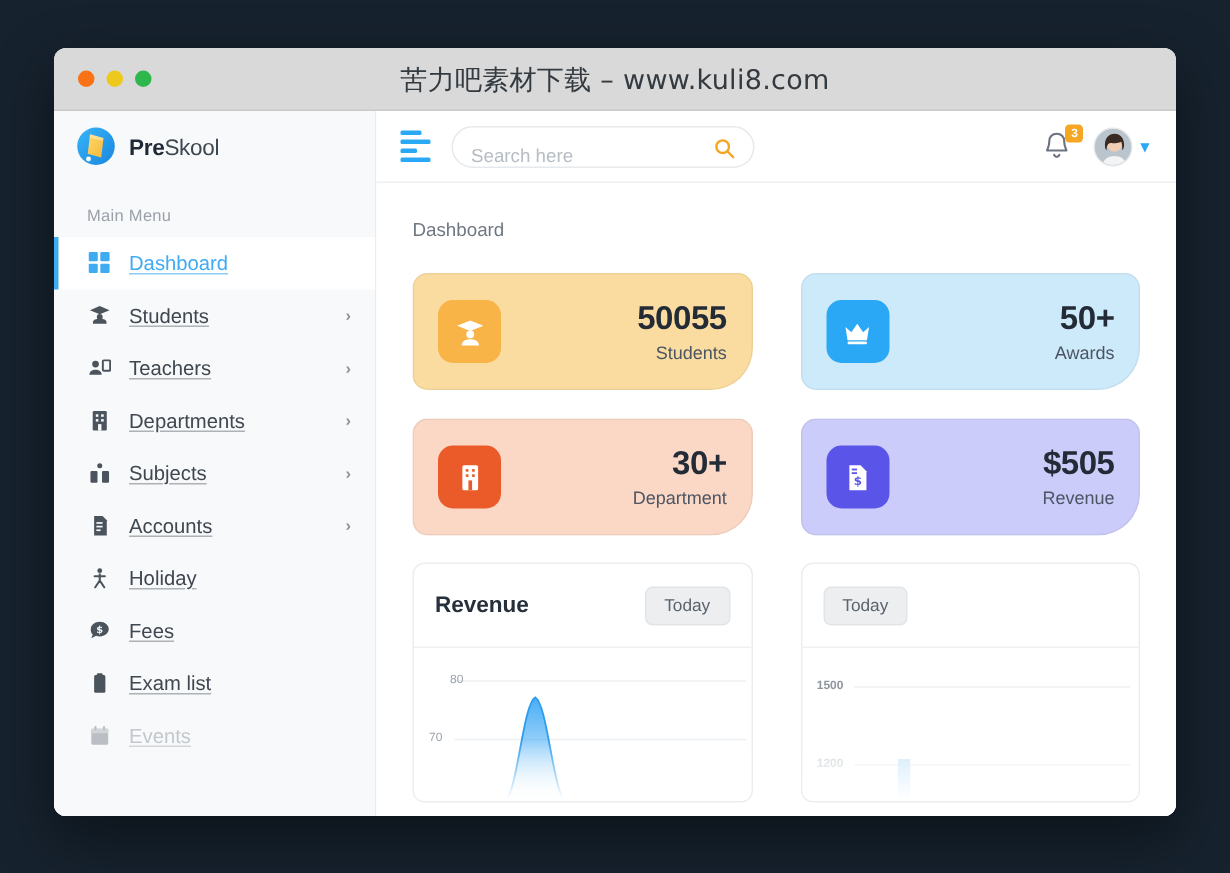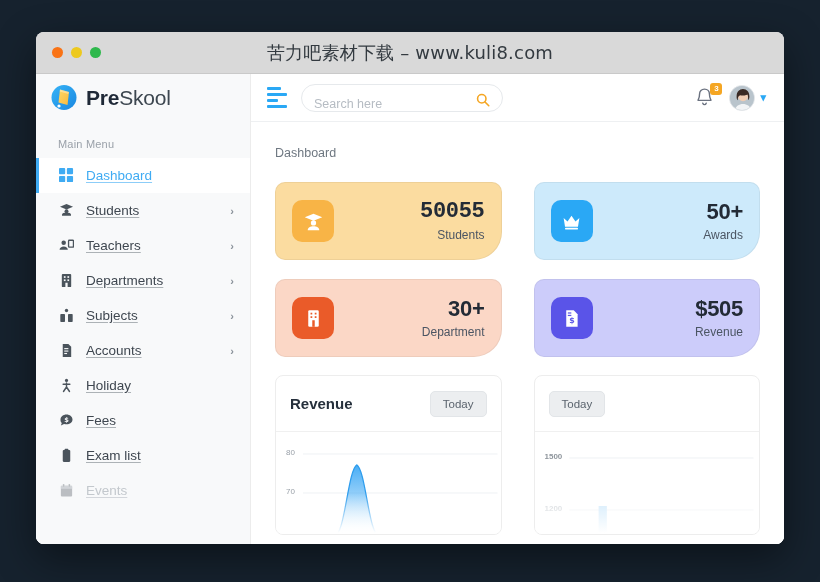--- a/index.html
+++ b/index.html
@@ -69,21 +69,21 @@
   .brand {
     height: 48px;
     flex: 0 0 48px;
     display: flex;
     align-items: center;
     gap: 8px;
     padding-left: 14px;
     background: #f8f9fa;
   }
   .brand-logo { width: 28px; height: 28px; flex: 0 0 28px; }
-  .brand-name { font-size: 21px; letter-spacing: -.2px; white-space: nowrap; }
+  .brand-name { font-size: 15px; letter-spacing: -.2px; white-space: nowrap; }
   .brand-name .b1 { font-weight: 700; color: #1f2937; }
   .brand-name .b2 { font-weight: 400; color: #3d4750; }
 
   .menu-scroll { flex: 1; overflow: hidden; position: relative; }
 
   .section-title {
     font-size: 11px;
     color: #9aa1a9;
     padding: 16px 0 8px 22px;
     letter-spacing: .2px;
@@ -478,21 +478,21 @@
 
           <div class="card" style="background:#fbdca0;">
             <span class="card-icon" style="background:#f8b446;">
               <svg viewBox="0 0 24 24" width="21" height="21" fill="#fff">
                 <path d="M12 3 L22 7 L12 11 L2 7 Z"></path>
                 <circle cx="12" cy="13.6" r="3"></circle>
                 <path d="M5.4 22c0-3 3-4.6 6.6-4.6S18.6 19 18.6 22z"></path>
               </svg>
             </span>
             <span class="card-text">
-              <span class="card-num" style="display:block;font-family:Liberation Mono, monospace;">50055</span>
+              <span class="card-num" style="display:block;">50055</span>
               <span class="card-lab" style="display:block;">Students</span>
             </span>
           </div>
 
           <div class="card" style="background:#cdeafb;">
             <span class="card-icon" style="background:#2aa8f5;">
               <svg viewBox="0 0 24 24" width="21" height="21" fill="#fff">
                 <path d="M3 8 L7.5 12 L12 5.5 L16.5 12 L21 8 L19.4 18H4.6z"></path>
                 <rect x="4.6" y="19" width="14.8" height="2.2" rx="1"></rect>
               </svg>
@@ -549,21 +549,21 @@
                   <linearGradient id="revGrad" x1="0" y1="0" x2="0" y2="1">
                     <stop offset="0" stop-color="#3fa9f5" stop-opacity=".95"></stop>
                     <stop offset="1" stop-color="#3fa9f5" stop-opacity="0"></stop>
                   </linearGradient>
                 </defs>
                 <line x1="36" y1="22" x2="296" y2="22" stroke="#eceff2" stroke-width="1"></line>
                 <line x1="36" y1="61" x2="296" y2="61" stroke="#eceff2" stroke-width="1"></line>
                 <path d="M78 104 C92 104 96 38 108 33 C120 38 124 104 138 104 Z" fill="url(#revGrad)"></path>
                 <path d="M78 104 C92 104 96 38 108 33 C120 38 124 104 138 104" fill="none" stroke="#2f9ded" stroke-width="1.6"></path>
               </svg>
-              <div style="position:absolute;left:10px;top:16px;font-size:8px;color:#9aa1a9;">80</div>
+              <div style="position:absolute;left:24px;top:16px;font-size:8px;color:#9aa1a9;">80</div>
               <div style="position:absolute;left:10px;top:55px;font-size:8px;color:#9aa1a9;">70</div>
               <div class="fadeout"></div>
             </div>
           </div>
 
           <div class="panel">
             <div class="panel-head">
               <span class="pill">Today</span>
             </div>
             <div class="panel-body">

